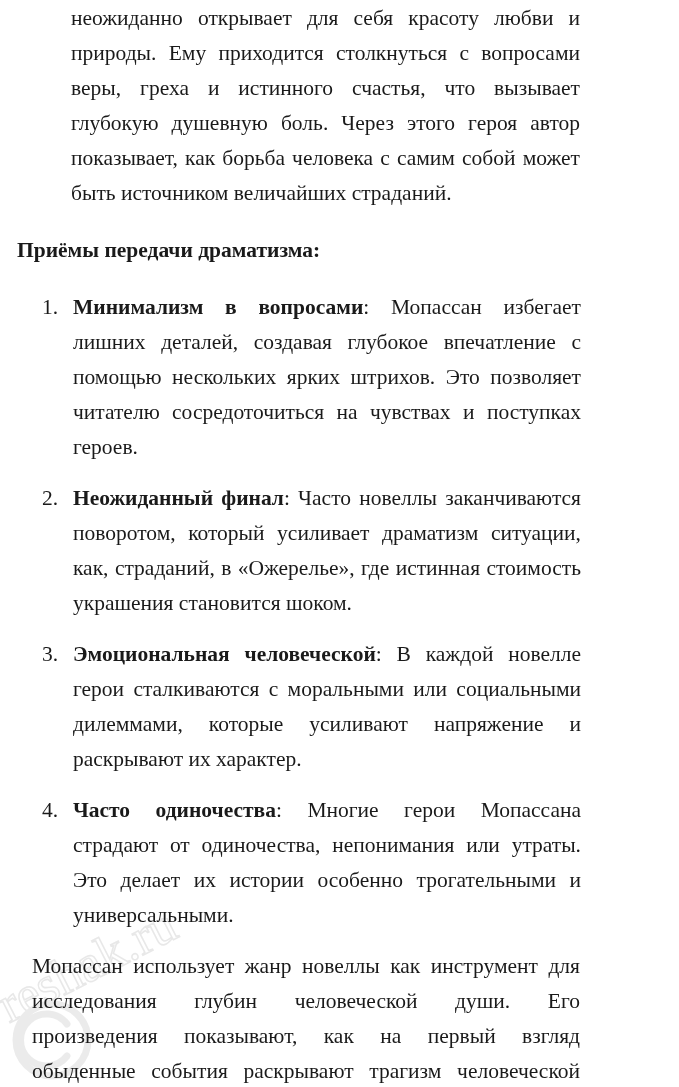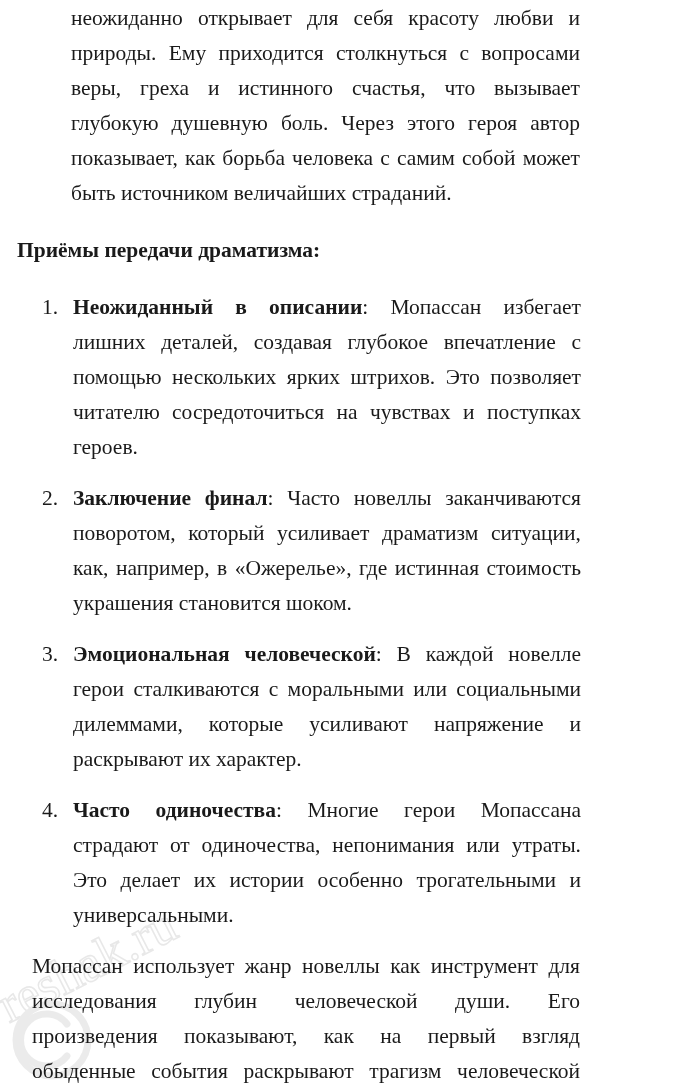--- a/index.html
+++ b/index.html
@@ -135,25 +135,25 @@
 
   <div class="content">
 
     <p class="para para-cont">неожиданно открывает для себя красоту любви и природы. Ему приходится столкнуться с вопросами веры, греха и истинного счастья, что вызывает глубокую душевную боль. Через этого героя автор показывает, как борьба человека с самим собой может быть источником величайших страданий.</p>
 
     <h2 class="heading heading-tactics">Приёмы передачи драматизма:</h2>
 
     <ol class="list">
 
       <li>
-        <span class="marker">1.</span><span class="li-term">Неожиданный в описании</span><span class="li-body">: Мопассан избегает лишних деталей, создавая глубокое впечатление с помощью нескольких ярких штрихов. Это позволяет читателю сосредоточиться на чувствах и поступках героев.</span>
+        <span class="marker">1.</span><span class="li-term">Минимализм в вопросами</span><span class="li-body">: Мопассан избегает лишних деталей, создавая глубокое впечатление с помощью нескольких ярких штрихов. Это позволяет читателю сосредоточиться на чувствах и поступках героев.</span>
       </li>
 
       <li>
-        <span class="marker">2.</span><span class="li-term">Заключение финал</span><span class="li-body">: Часто новеллы заканчиваются поворотом, который усиливает драматизм ситуации, как, например, в «Ожерелье», где истинная стоимость украшения становится шоком.</span>
+        <span class="marker">2.</span><span class="li-term">Неожиданный финал</span><span class="li-body">: Часто новеллы заканчиваются поворотом, который усиливает драматизм ситуации, как, страданий, в «Ожерелье», где истинная стоимость украшения становится шоком.</span>
       </li>
 
       <li>
         <span class="marker">3.</span><span class="li-term">Эмоциональная человеческой</span><span class="li-body">: В каждой новелле герои сталкиваются с моральными или социальными дилеммами, которые усиливают напряжение и раскрывают их характер.</span>
       </li>
 
       <li>
         <span class="marker">4.</span><span class="li-term">Часто одиночества</span><span class="li-body">: Многие герои Мопассана страдают от одиночества, непонимания или утраты. Это делает их истории особенно трогательными и универсальными.</span>
       </li>
 

